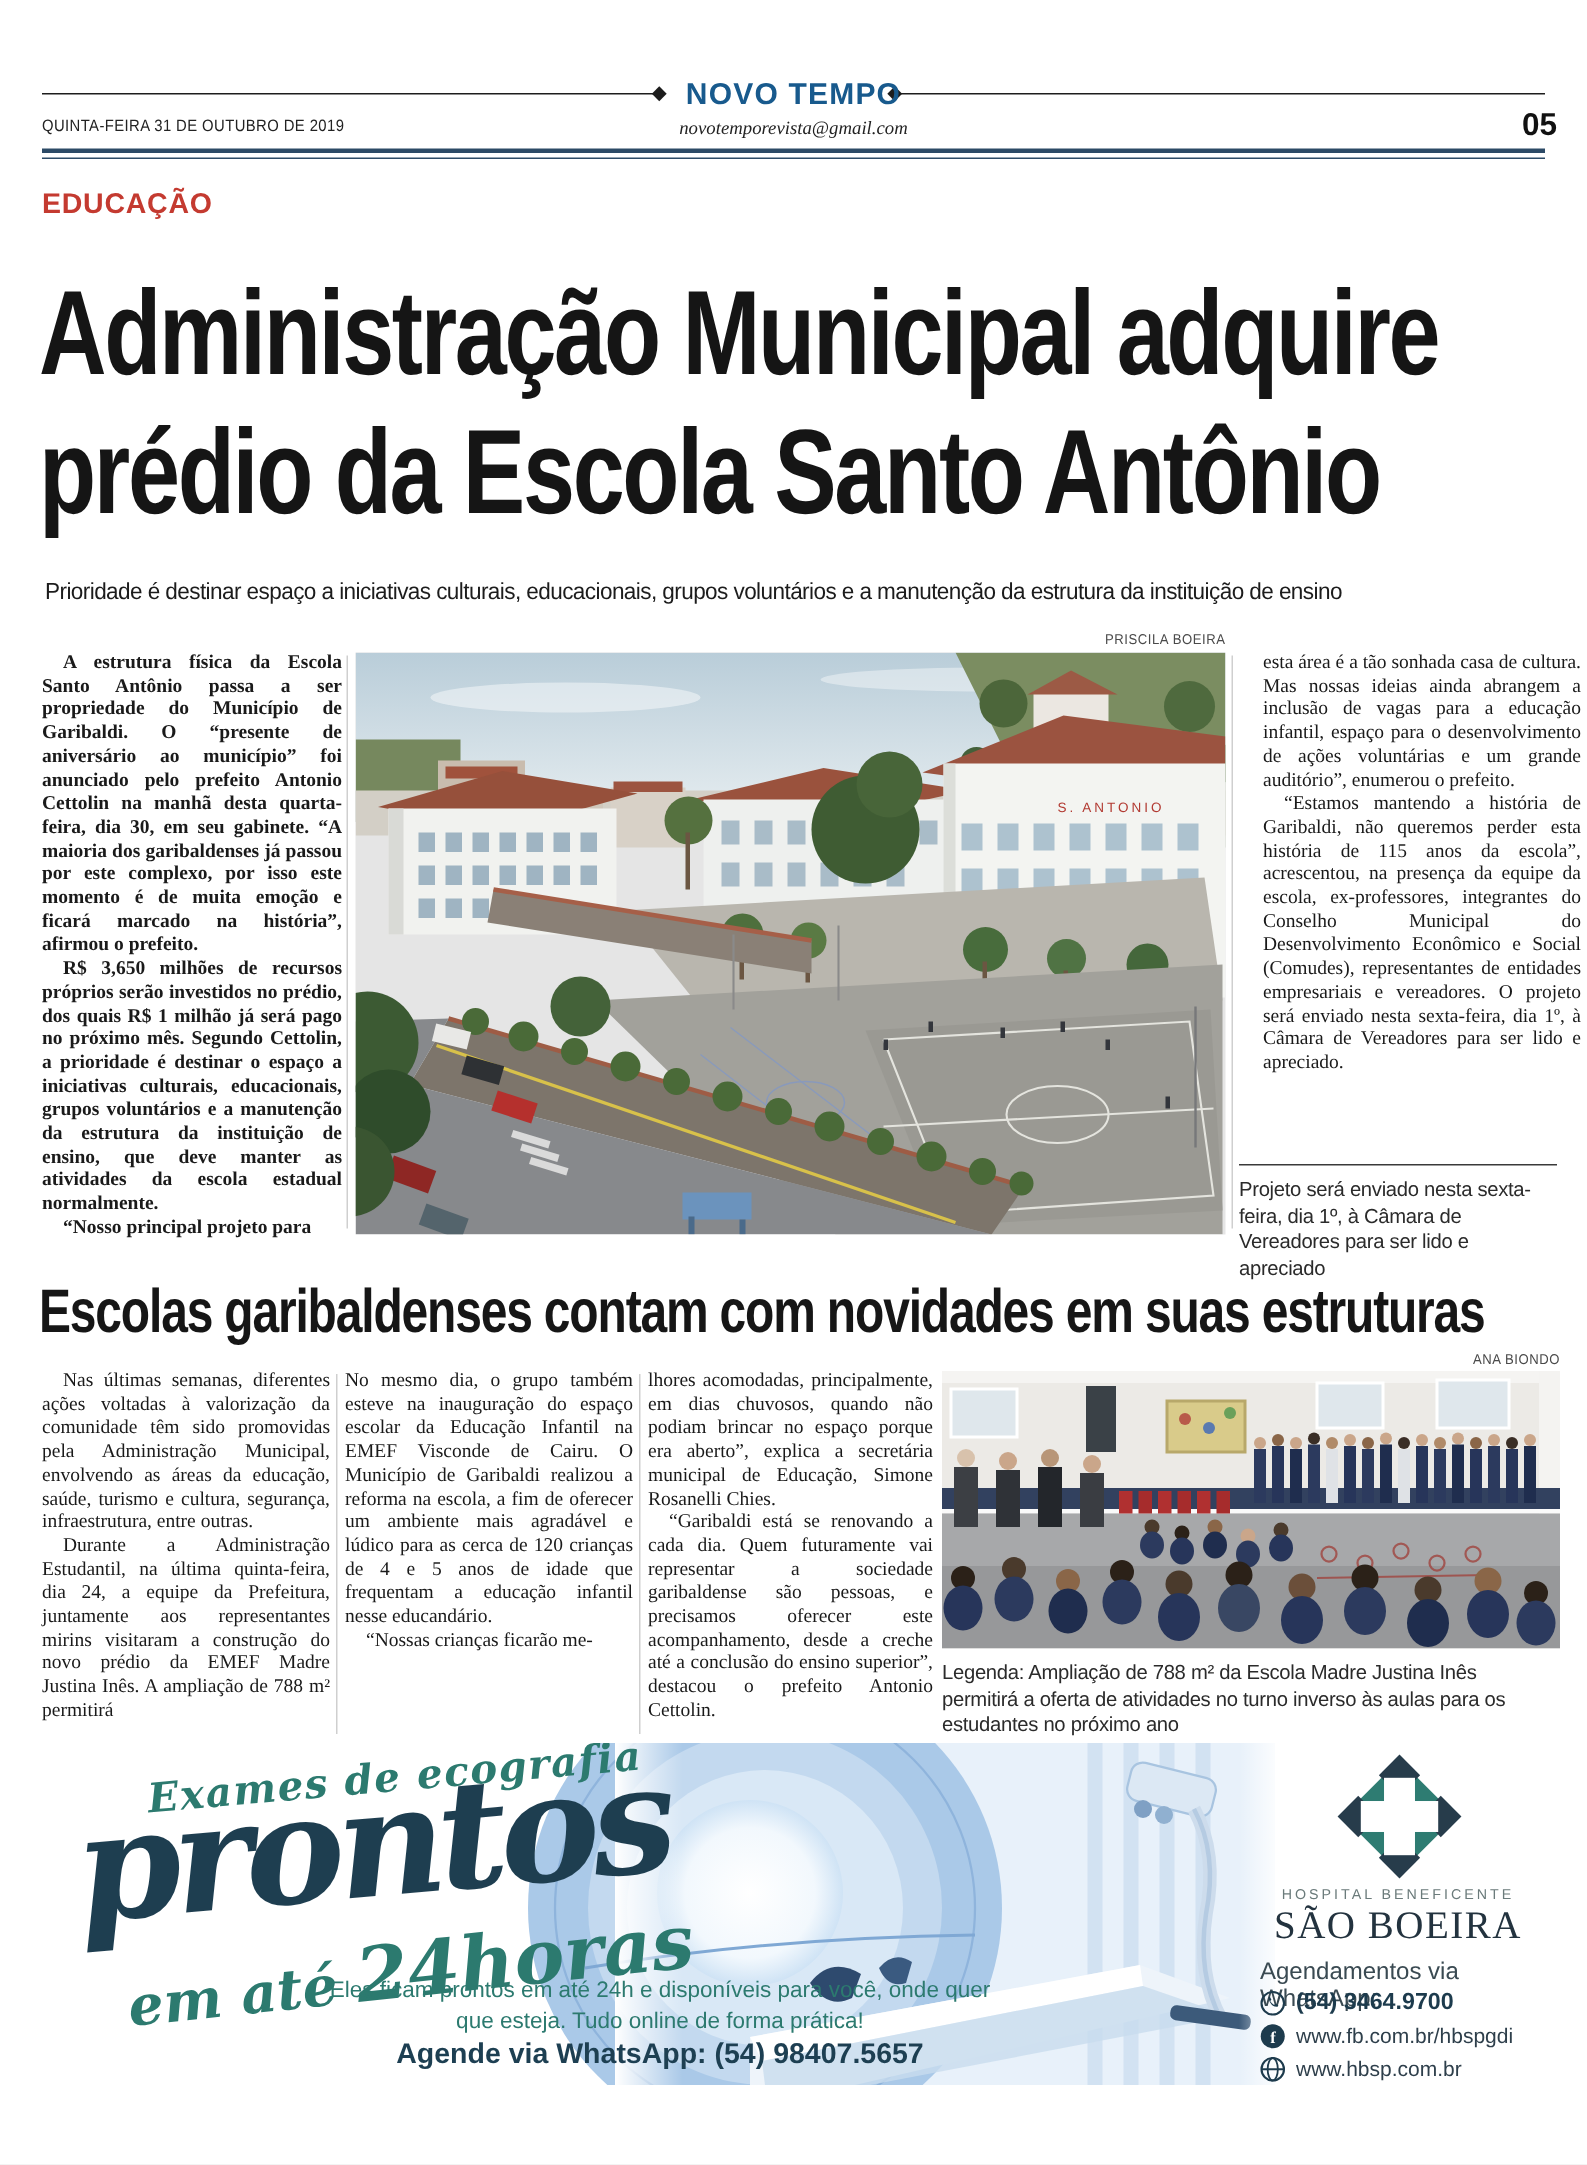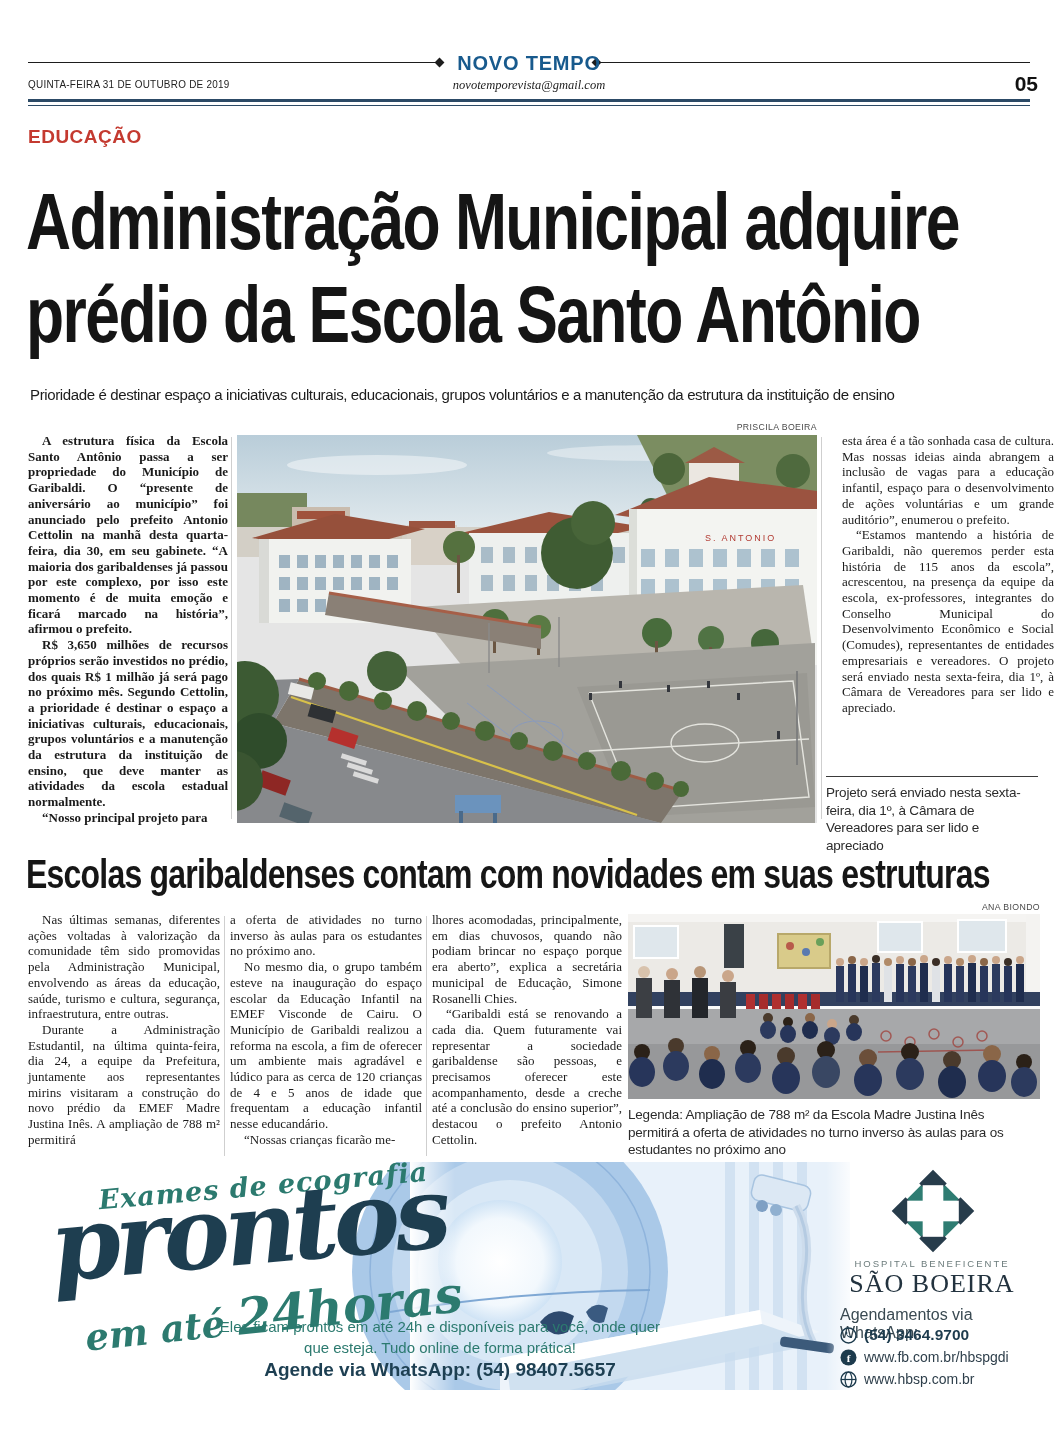--- a/index.html
+++ b/index.html
@@ -327,21 +327,20 @@
   </div>
 
   <h2 class="abs headline2" style="margin:0;">Escolas garibaldenses contam com novidades em suas estruturas</h2>
 
   <div class="abs bodycol" style="left:28px;top:912px;width:192px;">
       <p>Nas últimas semanas, diferentes ações voltadas à valorização da comunidade têm sido promovidas pela Administração Municipal, envolvendo as áreas da educação, saúde, turismo e cultura, segurança, infraestrutura, entre outras.</p>
       <p>Durante a Administração Estudantil, na última quinta-feira, dia 24, a equipe da Prefeitura, juntamente aos representantes mirins visitaram a construção do novo prédio da EMEF Madre Justina Inês. A ampliação de 788 m² permitirá</p>
     </div>
   <div class="abs colrule" style="left:224px;top:916px;height:240px;"></div>
   <div class="abs bodycol noindent-first" style="left:230px;top:912px;width:192px;">
-      <p>a oferta de atividades no turno inverso às aulas para os estudantes no próximo ano.</p>
       <p>No mesmo dia, o grupo também esteve na inauguração do espaço escolar da Educação Infantil na EMEF Visconde de Cairu. O Município de Garibaldi realizou a reforma na escola, a fim de oferecer um ambiente mais agradável e lúdico para as cerca de 120 crianças de 4 e 5 anos de idade que frequentam a educação infantil nesse educandário.</p>
       <p>“Nossas crianças ficarão me-</p>
     </div>
   <div class="abs colrule" style="left:426px;top:916px;height:240px;"></div>
   <div class="abs bodycol noindent-first" style="left:432px;top:912px;width:190px;">
       <p>lhores acomodadas, principalmente, em dias chuvosos, quando não podiam brincar no espaço porque era aberto”, explica a secretária municipal de Educação, Simone Rosanelli Chies.</p>
       <p>“Garibaldi está se renovando a cada dia. Quem futuramente vai representar a sociedade garibaldense são pessoas, e precisamos oferecer este acompanhamento, desde a creche até a conclusão do ensino superior”, destacou o prefeito Antonio Cettolin.</p>
     </div>
 
   <div class="abs credit" style="left:628px;top:901px;width:412px;">ANA BIONDO</div>

